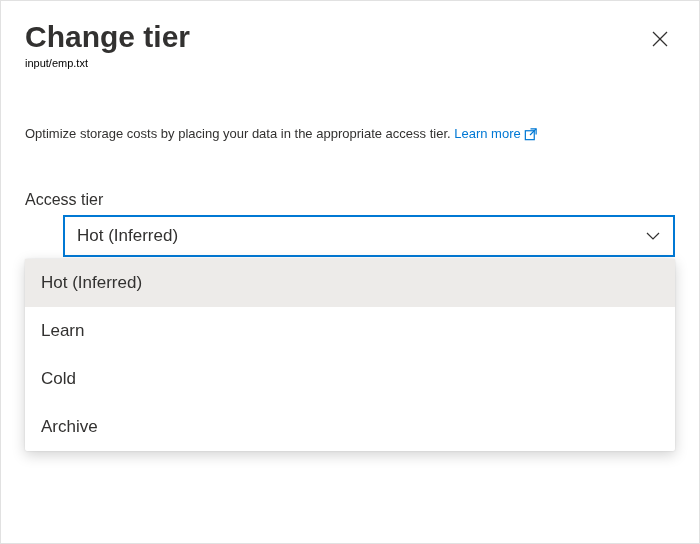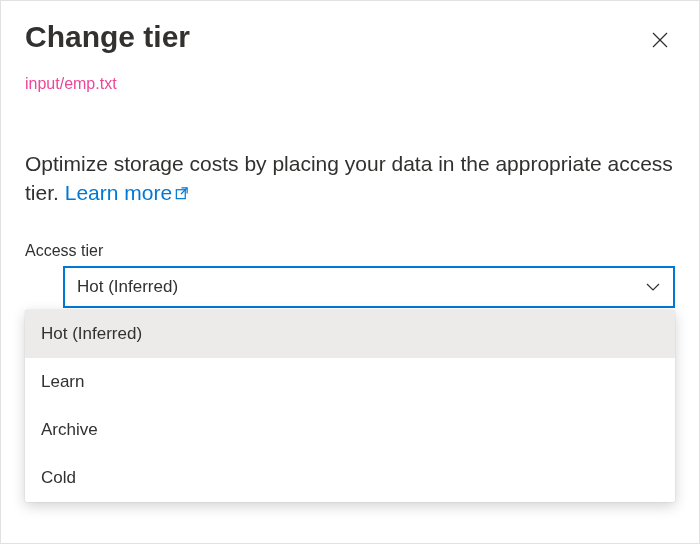--- a/index.html
+++ b/index.html
@@ -15,60 +15,60 @@
       height: 544px;
       position: relative;
       border: 1px solid #e1e1e1;
     }
     .panel {
       padding: 18px 24px 0 24px;
     }
     .header {
       display: flex;
       justify-content: space-between;
-      align-items: flex-end;
+      align-items: center;
     }
     .title {
       font-size: 30px;
       font-weight: 600;
       color: #323130;
       line-height: 1.2;
     }
     .close-btn {
       cursor: pointer;
       padding: 6px;
       margin-top: 4px;
     }
     .close-btn svg {
       display: block;
     }
     .subtitle {
-      font-size: 16px;
-      color: #ec4899;
-      margin-top: 20px;
+      font-size: 11px;
+      color: #000000;
+      margin-top: 2px;
     }
     .description {
-      font-size: 21px;
+      font-size: 13px;
       color: #323130;
       margin-top: 56px;
       line-height: 1.4;
     }
     .learn-more {
       color: #0078d4;
       cursor: pointer;
       display: inline-flex;
       align-items: center;
     }
     .learn-more svg {
       margin-left: 2px;
     }
     .field-label {
       font-size: 16px;
       color: #323130;
-      margin-top: 34px;
+      margin-top: 48px;
       margin-bottom: 6px;
     }
     .dropdown {
       position: relative;
       padding-left: 38px;
     }
     .dropdown-control {
       border: 2px solid #0078d4;
       height: 42px;
       display: flex;
@@ -139,17 +139,17 @@
       <span class="dropdown-value">Hot (Inferred)</span>
       <span class="dropdown-chevron">
         <svg width="16" height="16" viewBox="0 0 16 16">
           <path d="M2 5 L8 11 L14 5" fill="none" stroke="#323130" stroke-width="1.2"></path>
         </svg>
       </span>
     </div>
     <div class="dropdown-list">
       <div class="dropdown-option selected">Hot (Inferred)</div>
       <div class="dropdown-option">Learn</div>
+      <div class="dropdown-option">Cold</div>
       <div class="dropdown-option">Archive</div>
-      <div class="dropdown-option">Cold</div>
     </div>
   </div>
 </div>
 
 </body></html>

